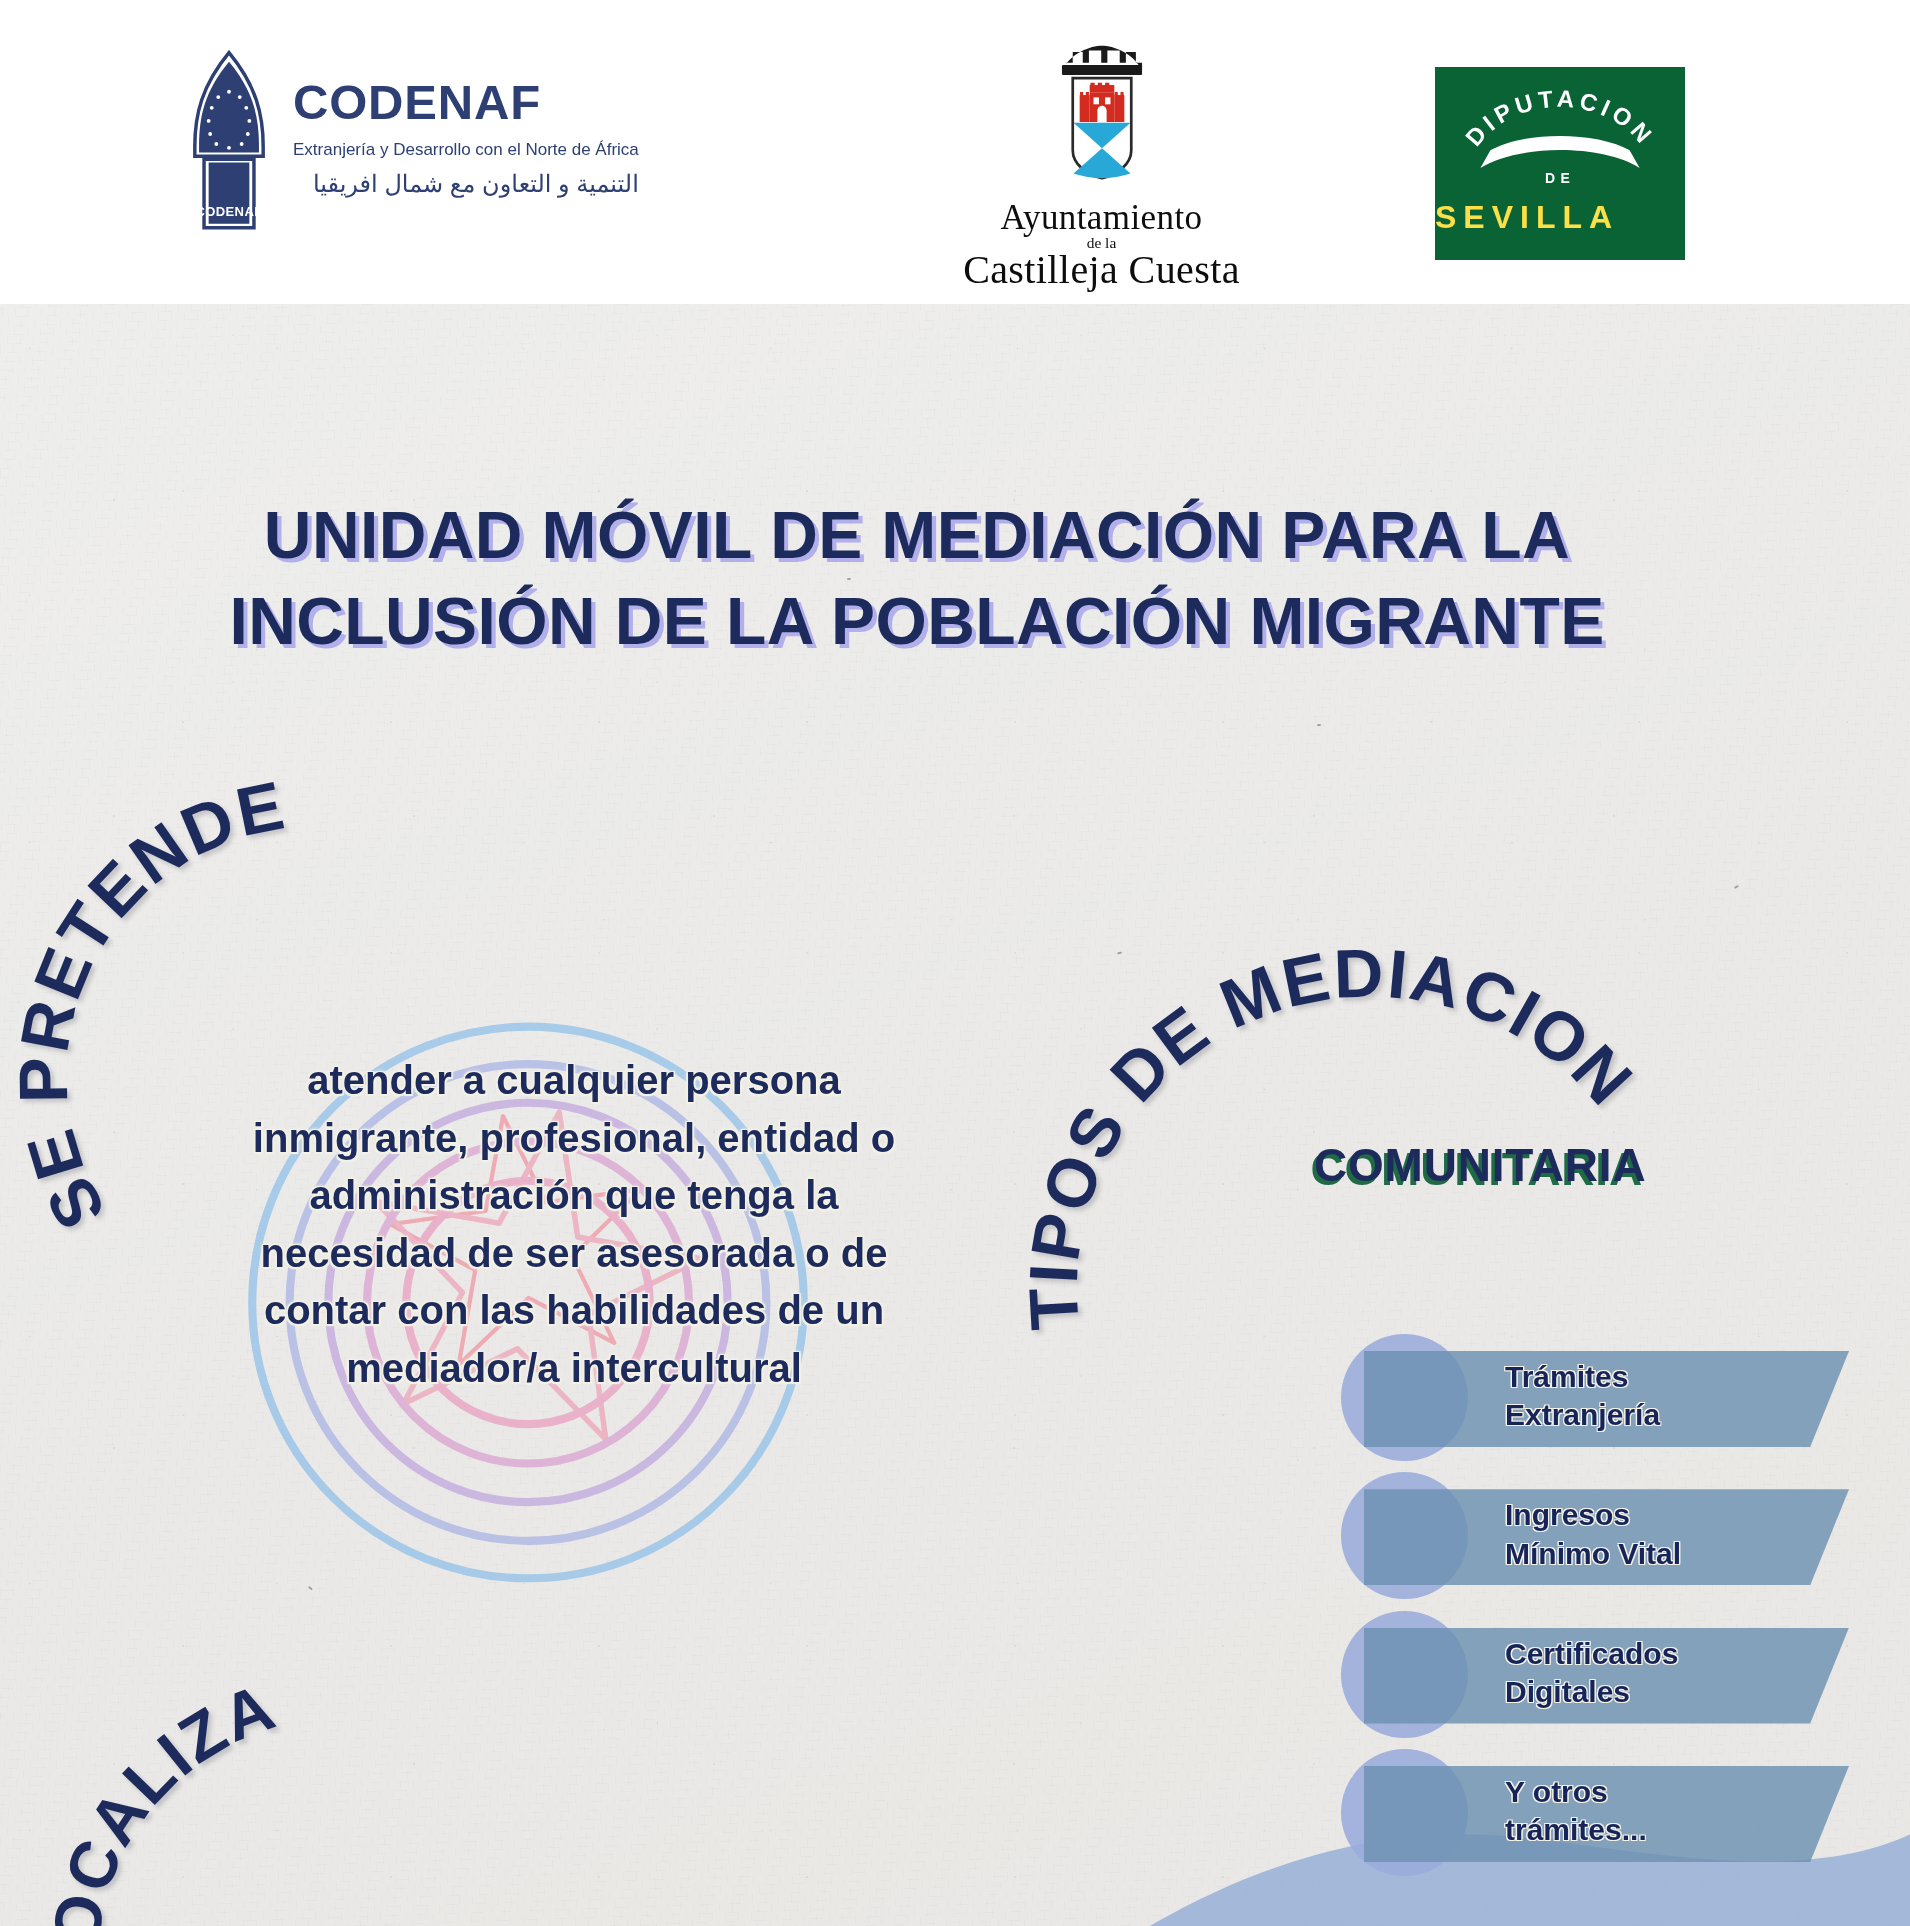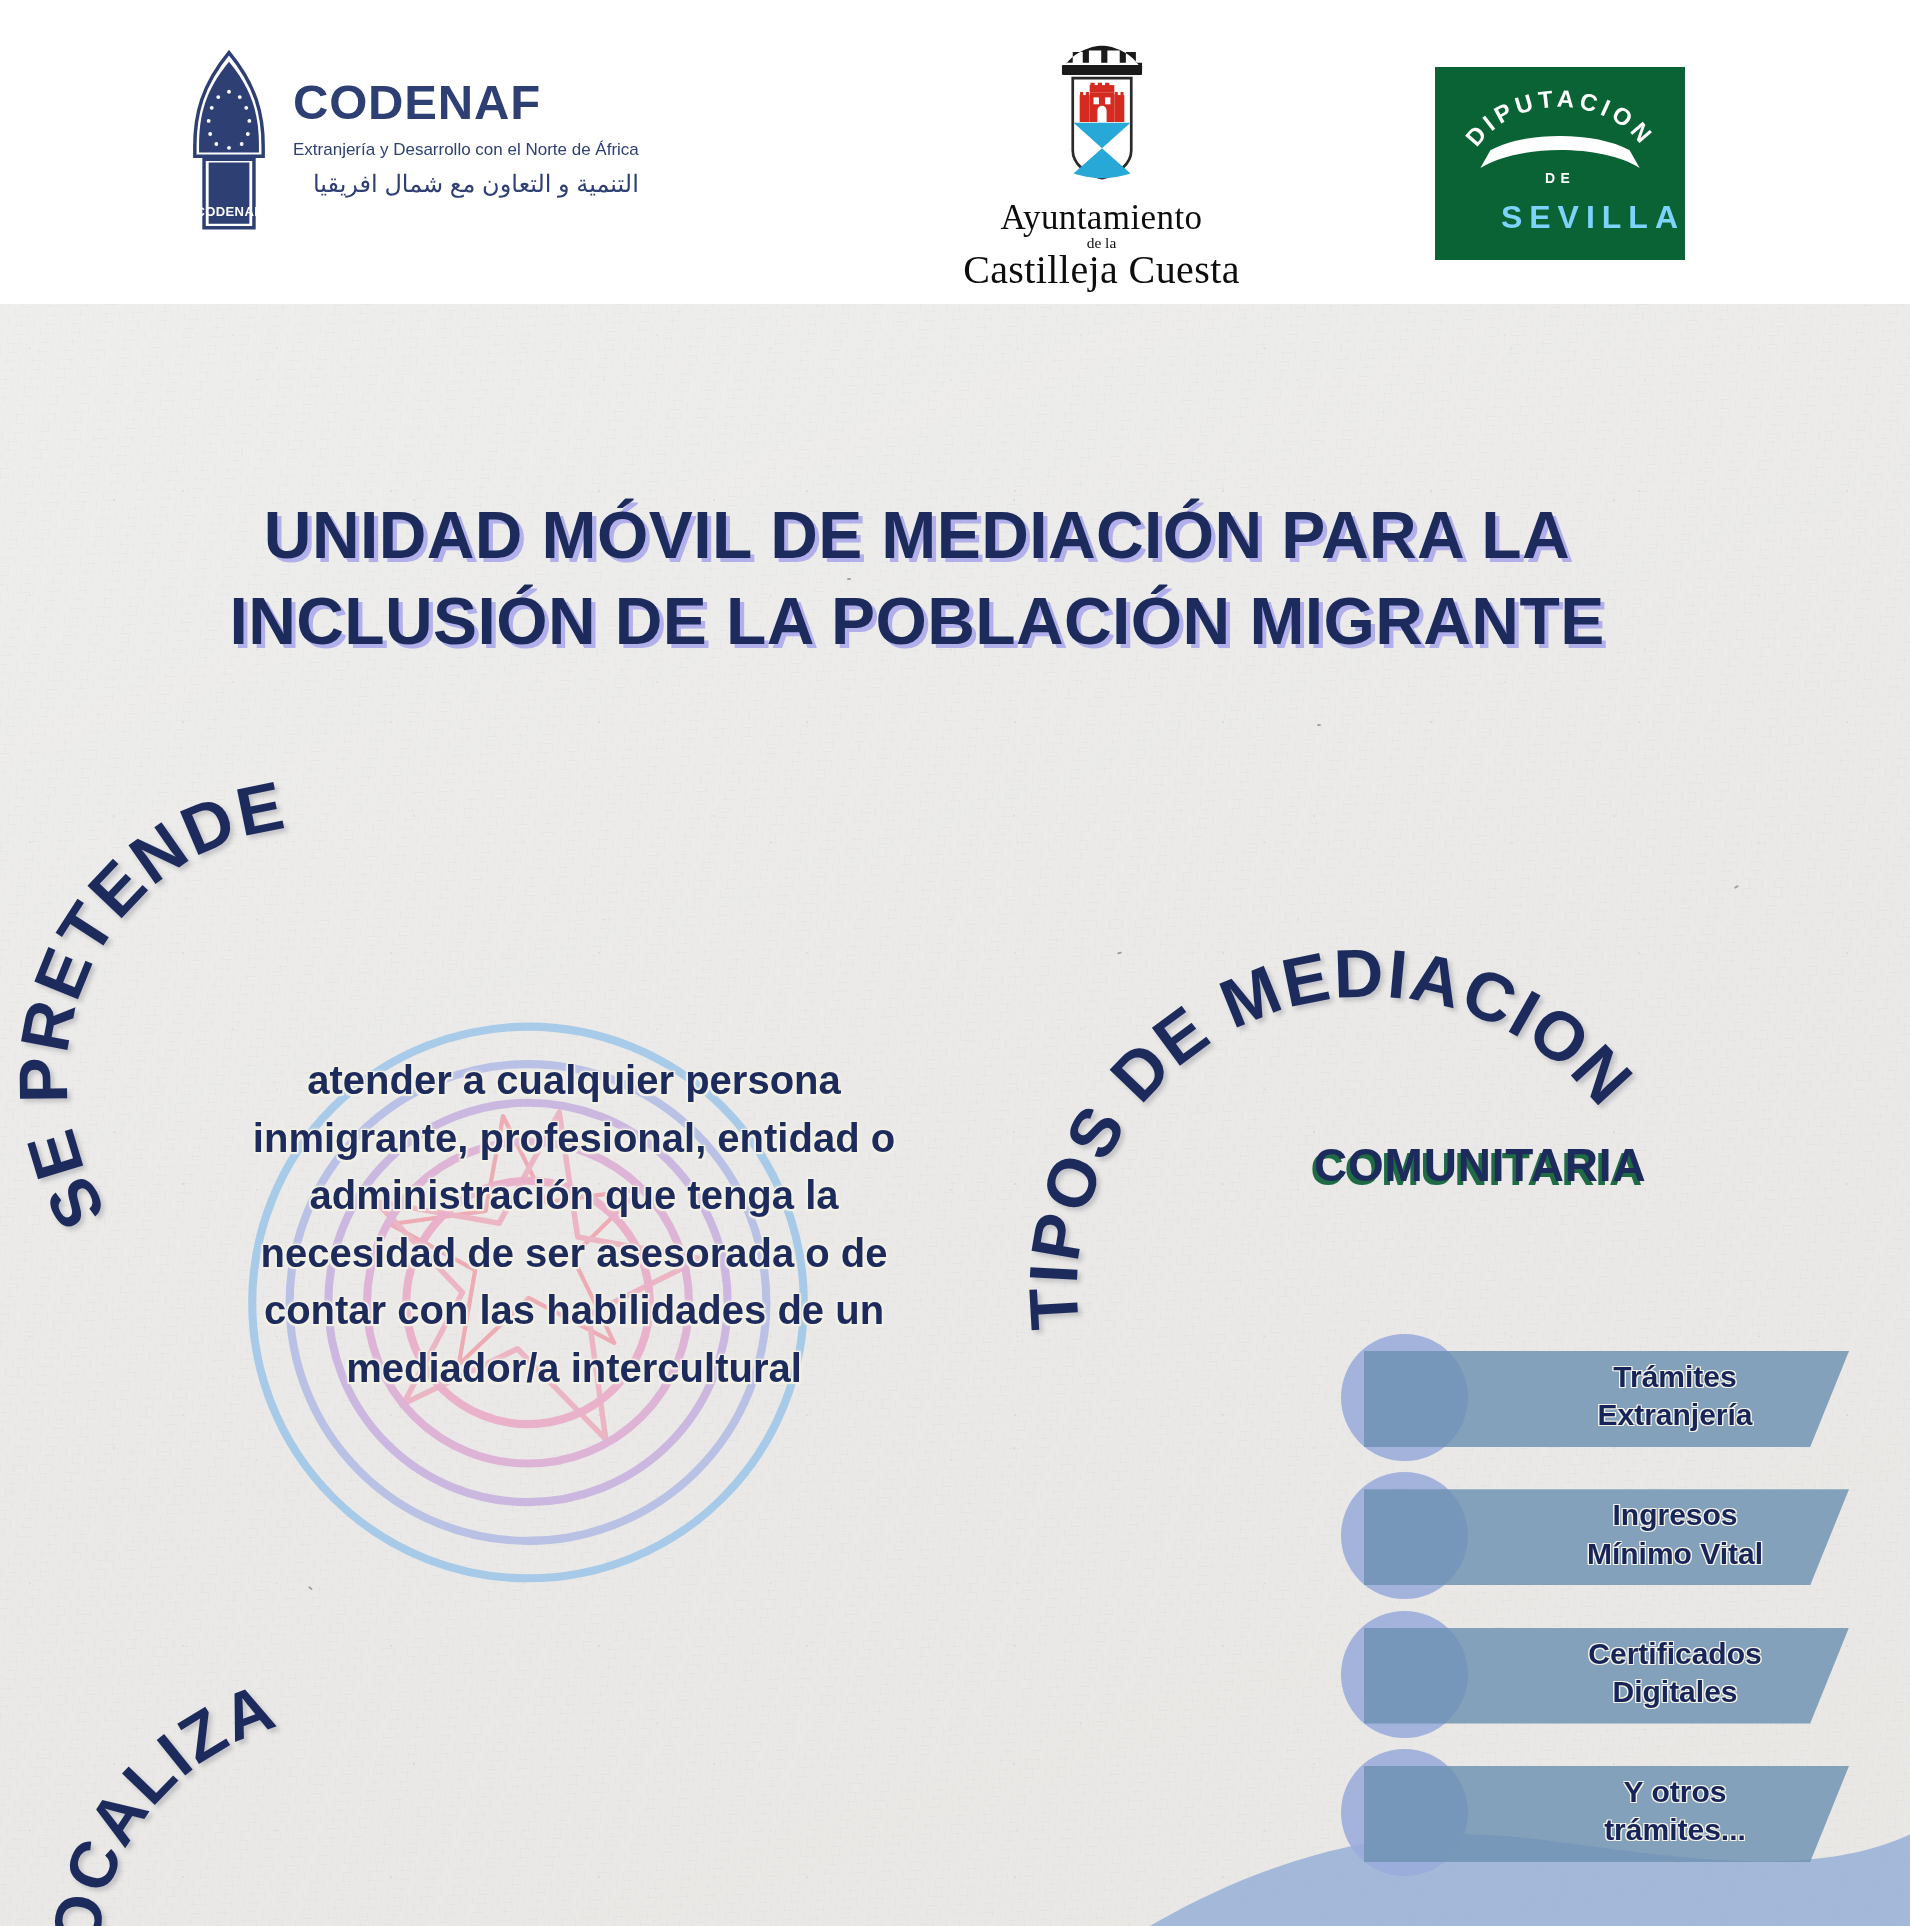--- a/index.html
+++ b/index.html
@@ -41,21 +41,21 @@
   .codenaf-sub { font-size:17px; color:#2d3f73; margin-top:13px; white-space:nowrap; }
   .codenaf-ar { font-size:24px; color:#2d3f73; margin-top:10px; direction:rtl; }
 
   .logo-castilleja { position:absolute; left:955px; top:35px; width:293px; height:239px; text-align:center; }
   .cast-name1 { font-family:"Liberation Serif", serif; font-size:35px; color:#0d0d0d; line-height:1; margin-top:11px; letter-spacing:0.4px;}
   .cast-dela  { font-family:"Liberation Serif", serif; font-size:15.4px; color:#0d0d0d; line-height:1; }
   .cast-name2 { font-family:"Liberation Serif", serif; font-size:40px; color:#0d0d0d; line-height:1; letter-spacing:0.4px;}
 
   .logo-dip { position:absolute; left:1435px; top:67px; width:250px; height:193px; background:#0a6334; }
   .dip-de { position:absolute; left:0; right:0; top:103px; text-align:center; color:#fff; font-size:14px; letter-spacing:5.4px; font-weight:bold;}
-  .dip-sev{ position:absolute; left:0; right:0; top:132px; text-align:right; color:#7dd3fc; font-size:32px; letter-spacing:7px; font-weight:bold;}
+  .dip-sev{ position:absolute; left:0; right:8px; top:132px; text-align:left; color:#fde047; font-size:32px; letter-spacing:7px; font-weight:bold;}
 
   
   #wave { position:absolute; left:0; top:1834px; width:1911px; height:869px; }
 
   
   #title { position:absolute; left:0; top:493px; width:1834px; text-align:center; }
   #title .tl {
     font-size:66px; font-weight:bold; color:#1d2a5c; line-height:1.30;
     letter-spacing:0.4px;
     text-shadow: 4.2px 4.2px 0 rgba(142,138,235,.62);
@@ -86,21 +86,21 @@
   .banner-circle {
     position:absolute; left:0; top:-7px; width:127px; height:127px; border-radius:50%;
     background:rgba(152,171,219,.88);
   }
   .banner-shape {
     position:absolute; left:23px; top:10px; width:485px; height:96px;
     background:rgba(110,145,178,.82);
     clip-path: polygon(0 0, 100% 0, 92% 100%, 0 100%);
   }
   .banner-label {
-    position:absolute; left:182px; top:17px; width:304px; text-align:center;
+    position:absolute; left:164px; top:17px; width:304px; text-align:left;
     font-size:30px; font-weight:bold; color:#16245a; line-height:1.28;
     text-shadow: 1.2px 1.2px 0 #f4f2e6, -1.2px -1.2px 0 #f4f2e6, 1.2px -1.2px 0 #f4f2e6, -1.2px 1.2px 0 #f4f2e6;
   }
 
   
   #spiral { position:absolute; left:216px; top:978px; width:624px; height:624px; opacity:.95; }
 </style>
 </head>
 <body>
 

